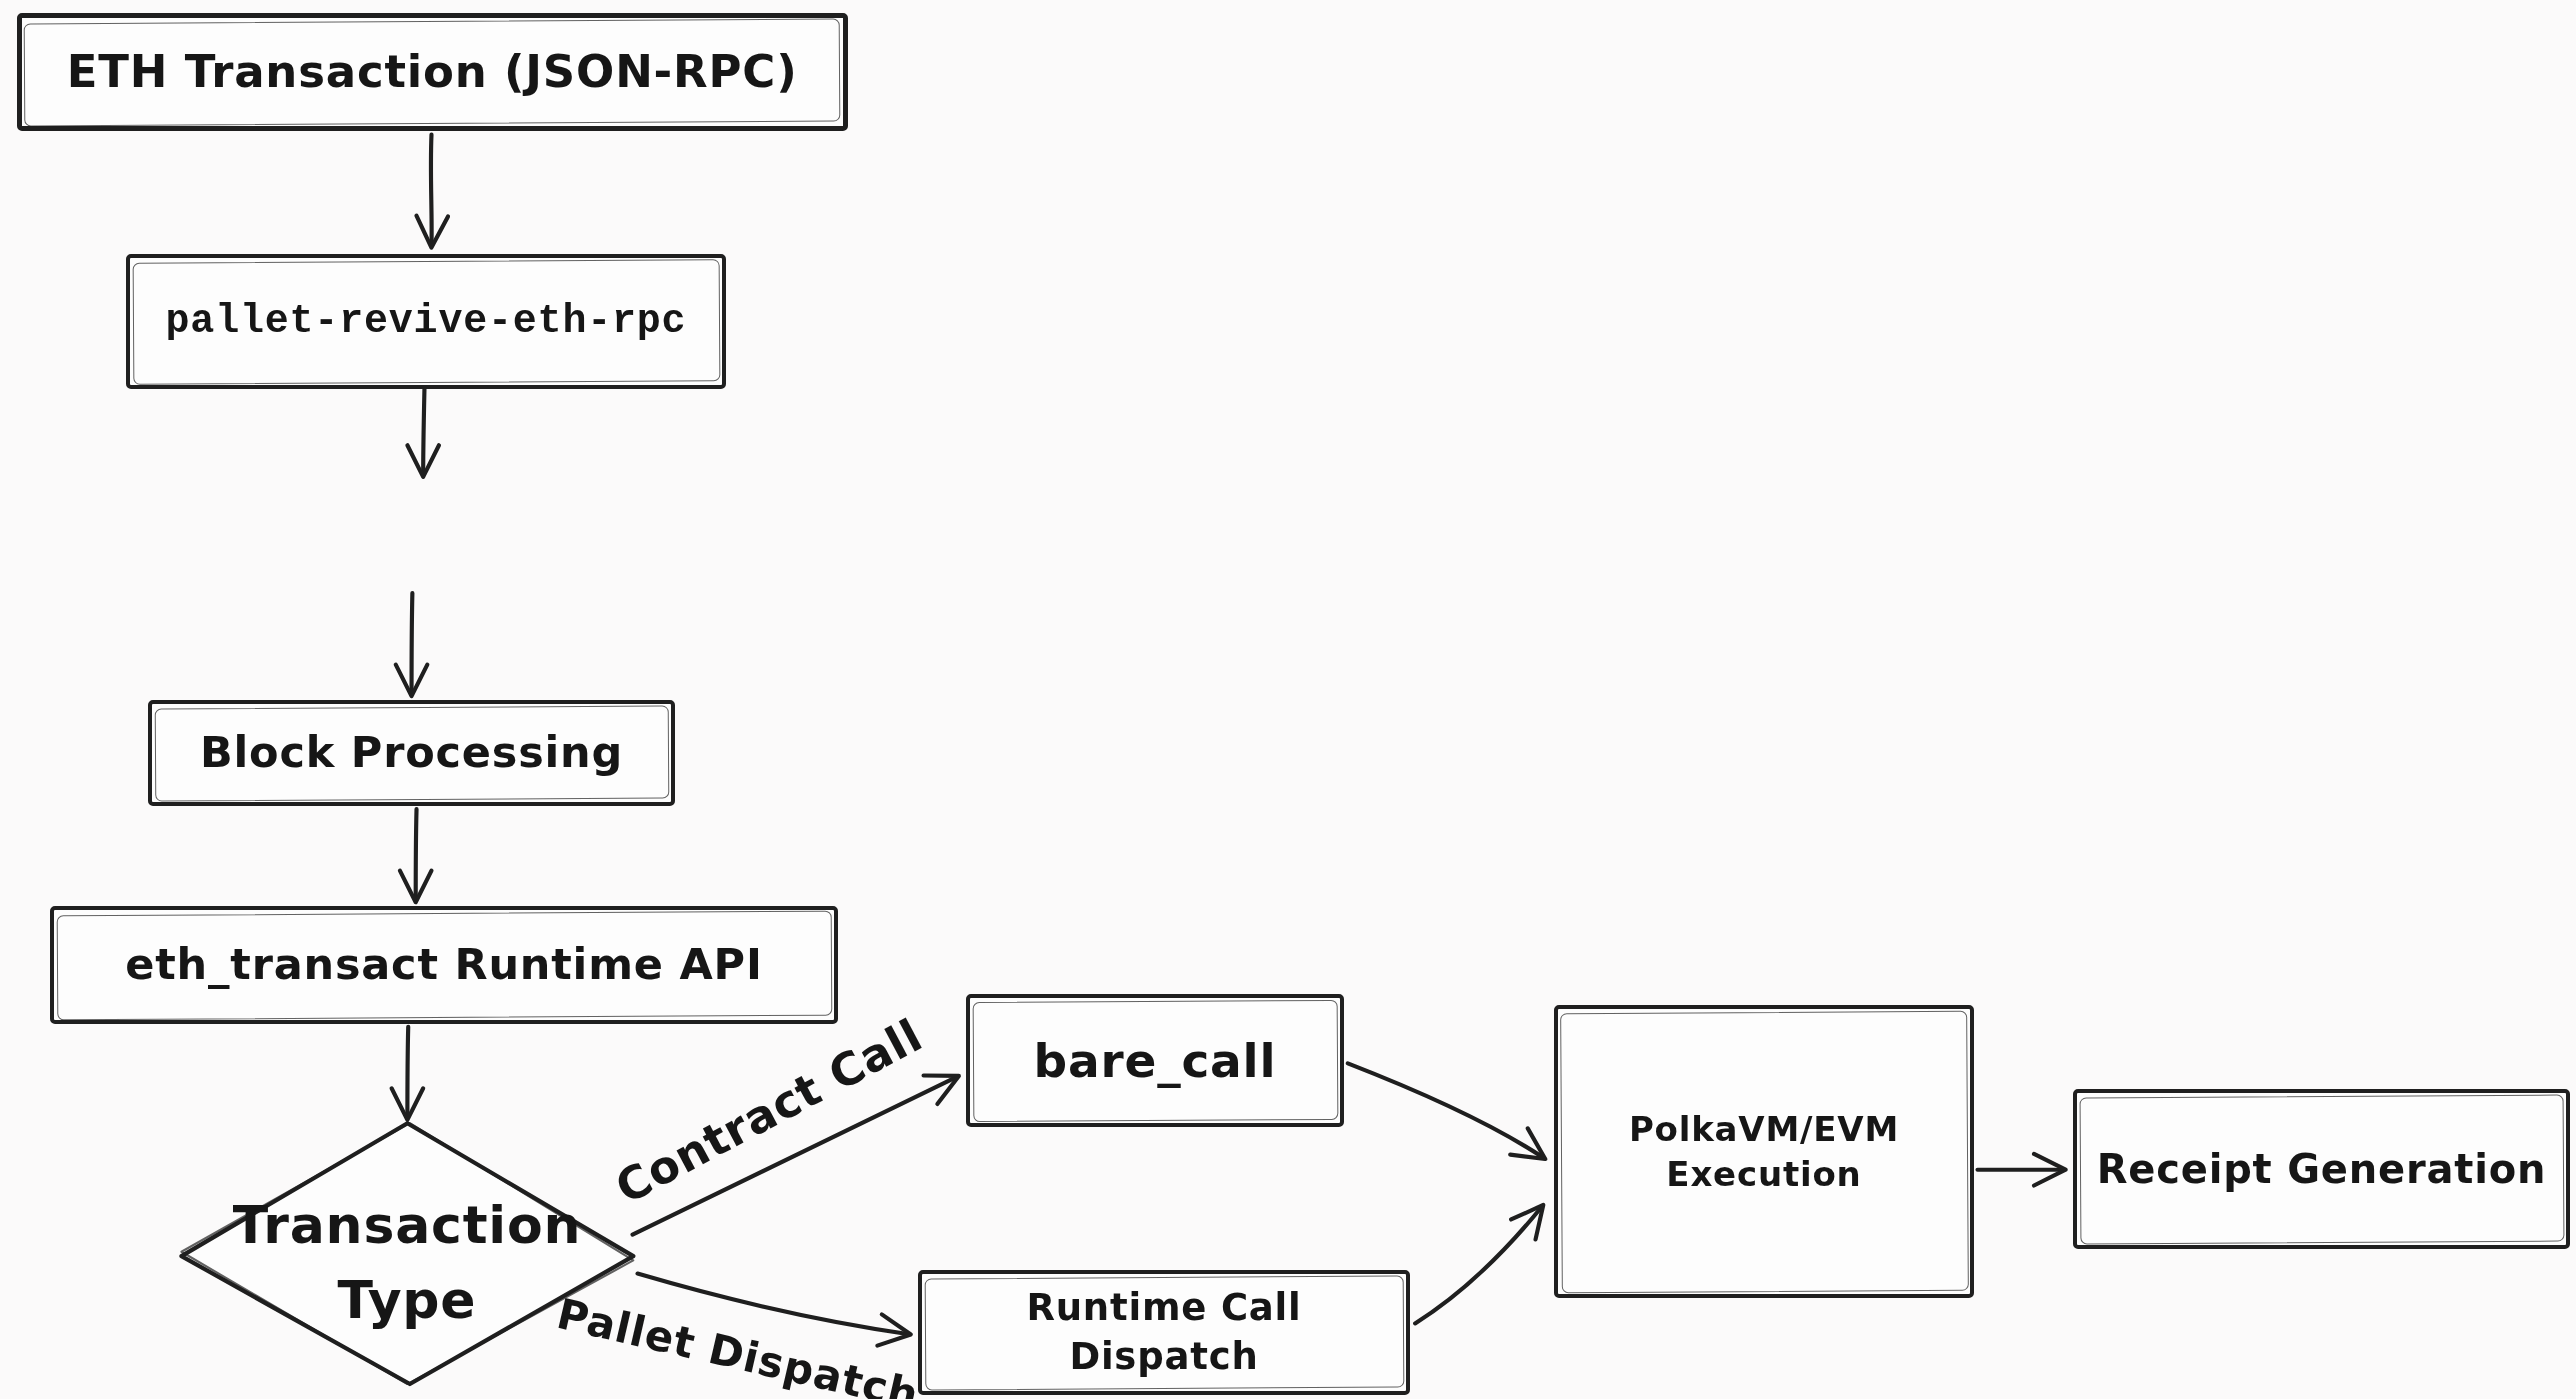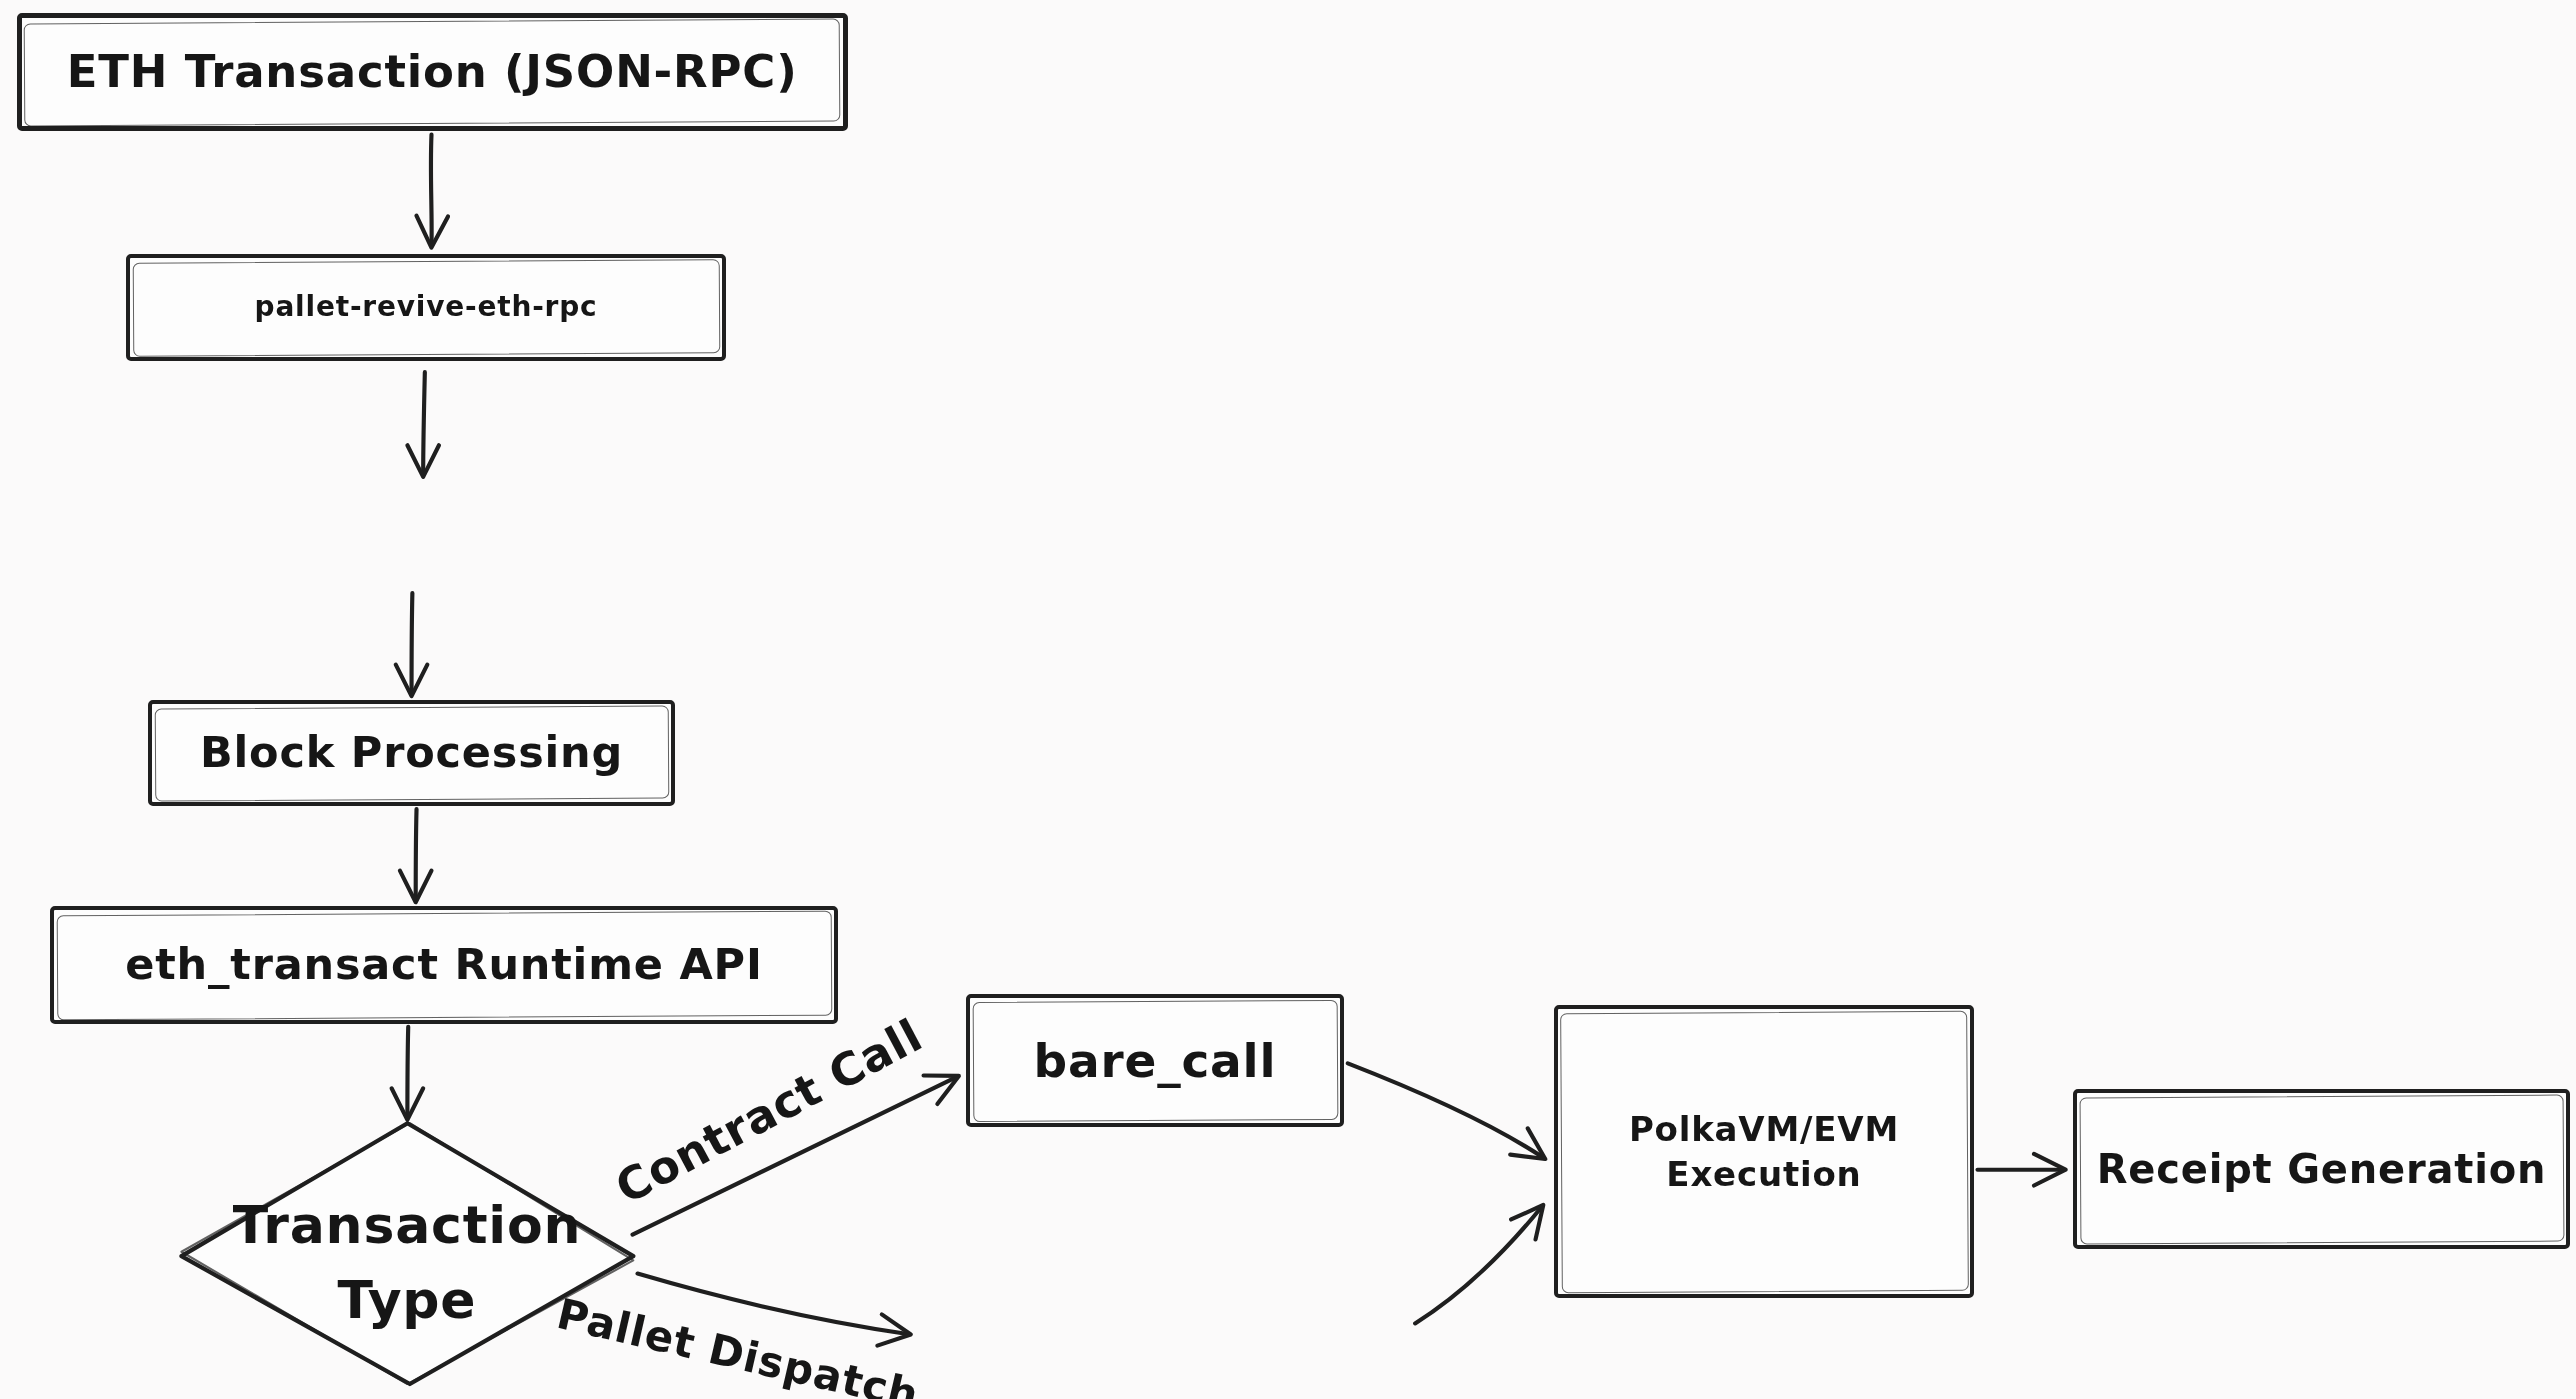--- a/index.html
+++ b/index.html
@@ -67,21 +67,21 @@
     align-items: center;
     justify-content: center;
     font-weight: 600;
     letter-spacing: 0.8px;
     white-space: nowrap;
     background: transparent;
   }
 
   
   #n-eth-tx            { left: 16.6px;   top: 13.3px;   width: 831px; height: 118px; font-size: 45px; border-width: 5px; }
-  #n-pallet-revive     { left: 126px;  top: 254px;  width: 600px;  height: 107px; font-size: 28px; }
+  #n-pallet-revive     { left: 126px;  top: 254px;  width: 600px;  height: 135px; font-size: 40px; font-family: Liberation Mono, monospace; }
   #n-receipt-extractor { left: 154px;  top: 480px;  width: 527px;  height: 110px; font-size: 45px; }
   #n-block-processing  { left: 148px;  top: 700px;  width: 527px;  height: 106px; font-size: 43px; }
   #n-eth-transact      { left: 50px;   top: 906px; width: 788px;  height: 118px; font-size: 43px; }
   #n-bare-call         { left: 966px; top: 994px; width: 378px;  height: 133px; font-size: 47px; }
   #n-runtime-dispatch  { left: 918px; top: 1270px; width: 492px;  height: 125px; font-size: 37px; }
   #n-polkavm           { left: 1554px; top: 1005px; width: 420px;  height: 293px; font-size: 34px; }
   #n-receipt-gen       { left: 2073px; top: 1089px; width: 497px;  height: 160px; font-size: 40px; }
 
   #n-transaction-type  { left: 224px;  top: 1188px; width: 366px;  height: 150px; font-size: 52px; font-weight: 700; letter-spacing: 0.8px; line-height: 1.45; white-space: pre-line; }
 
@@ -134,20 +134,23 @@
   </div>
 
   <div class="node" id="n-eth-transact">
     <span class="node-label">eth_transact Runtime API</span>
   </div>
 
   <div class="node" id="n-bare-call">
     <span class="node-label">bare_call</span>
   </div>
 
+  <div class="node" id="n-runtime-dispatch">
+    <span class="node-label">Runtime Call Dispatch</span>
+  </div>
 
   <div class="node" id="n-polkavm">
     <span class="node-label">PolkaVM/EVM
 Execution</span>
   </div>
 
   <div class="node" id="n-receipt-gen">
     <span class="node-label">Receipt Generation</span>
   </div>
 

